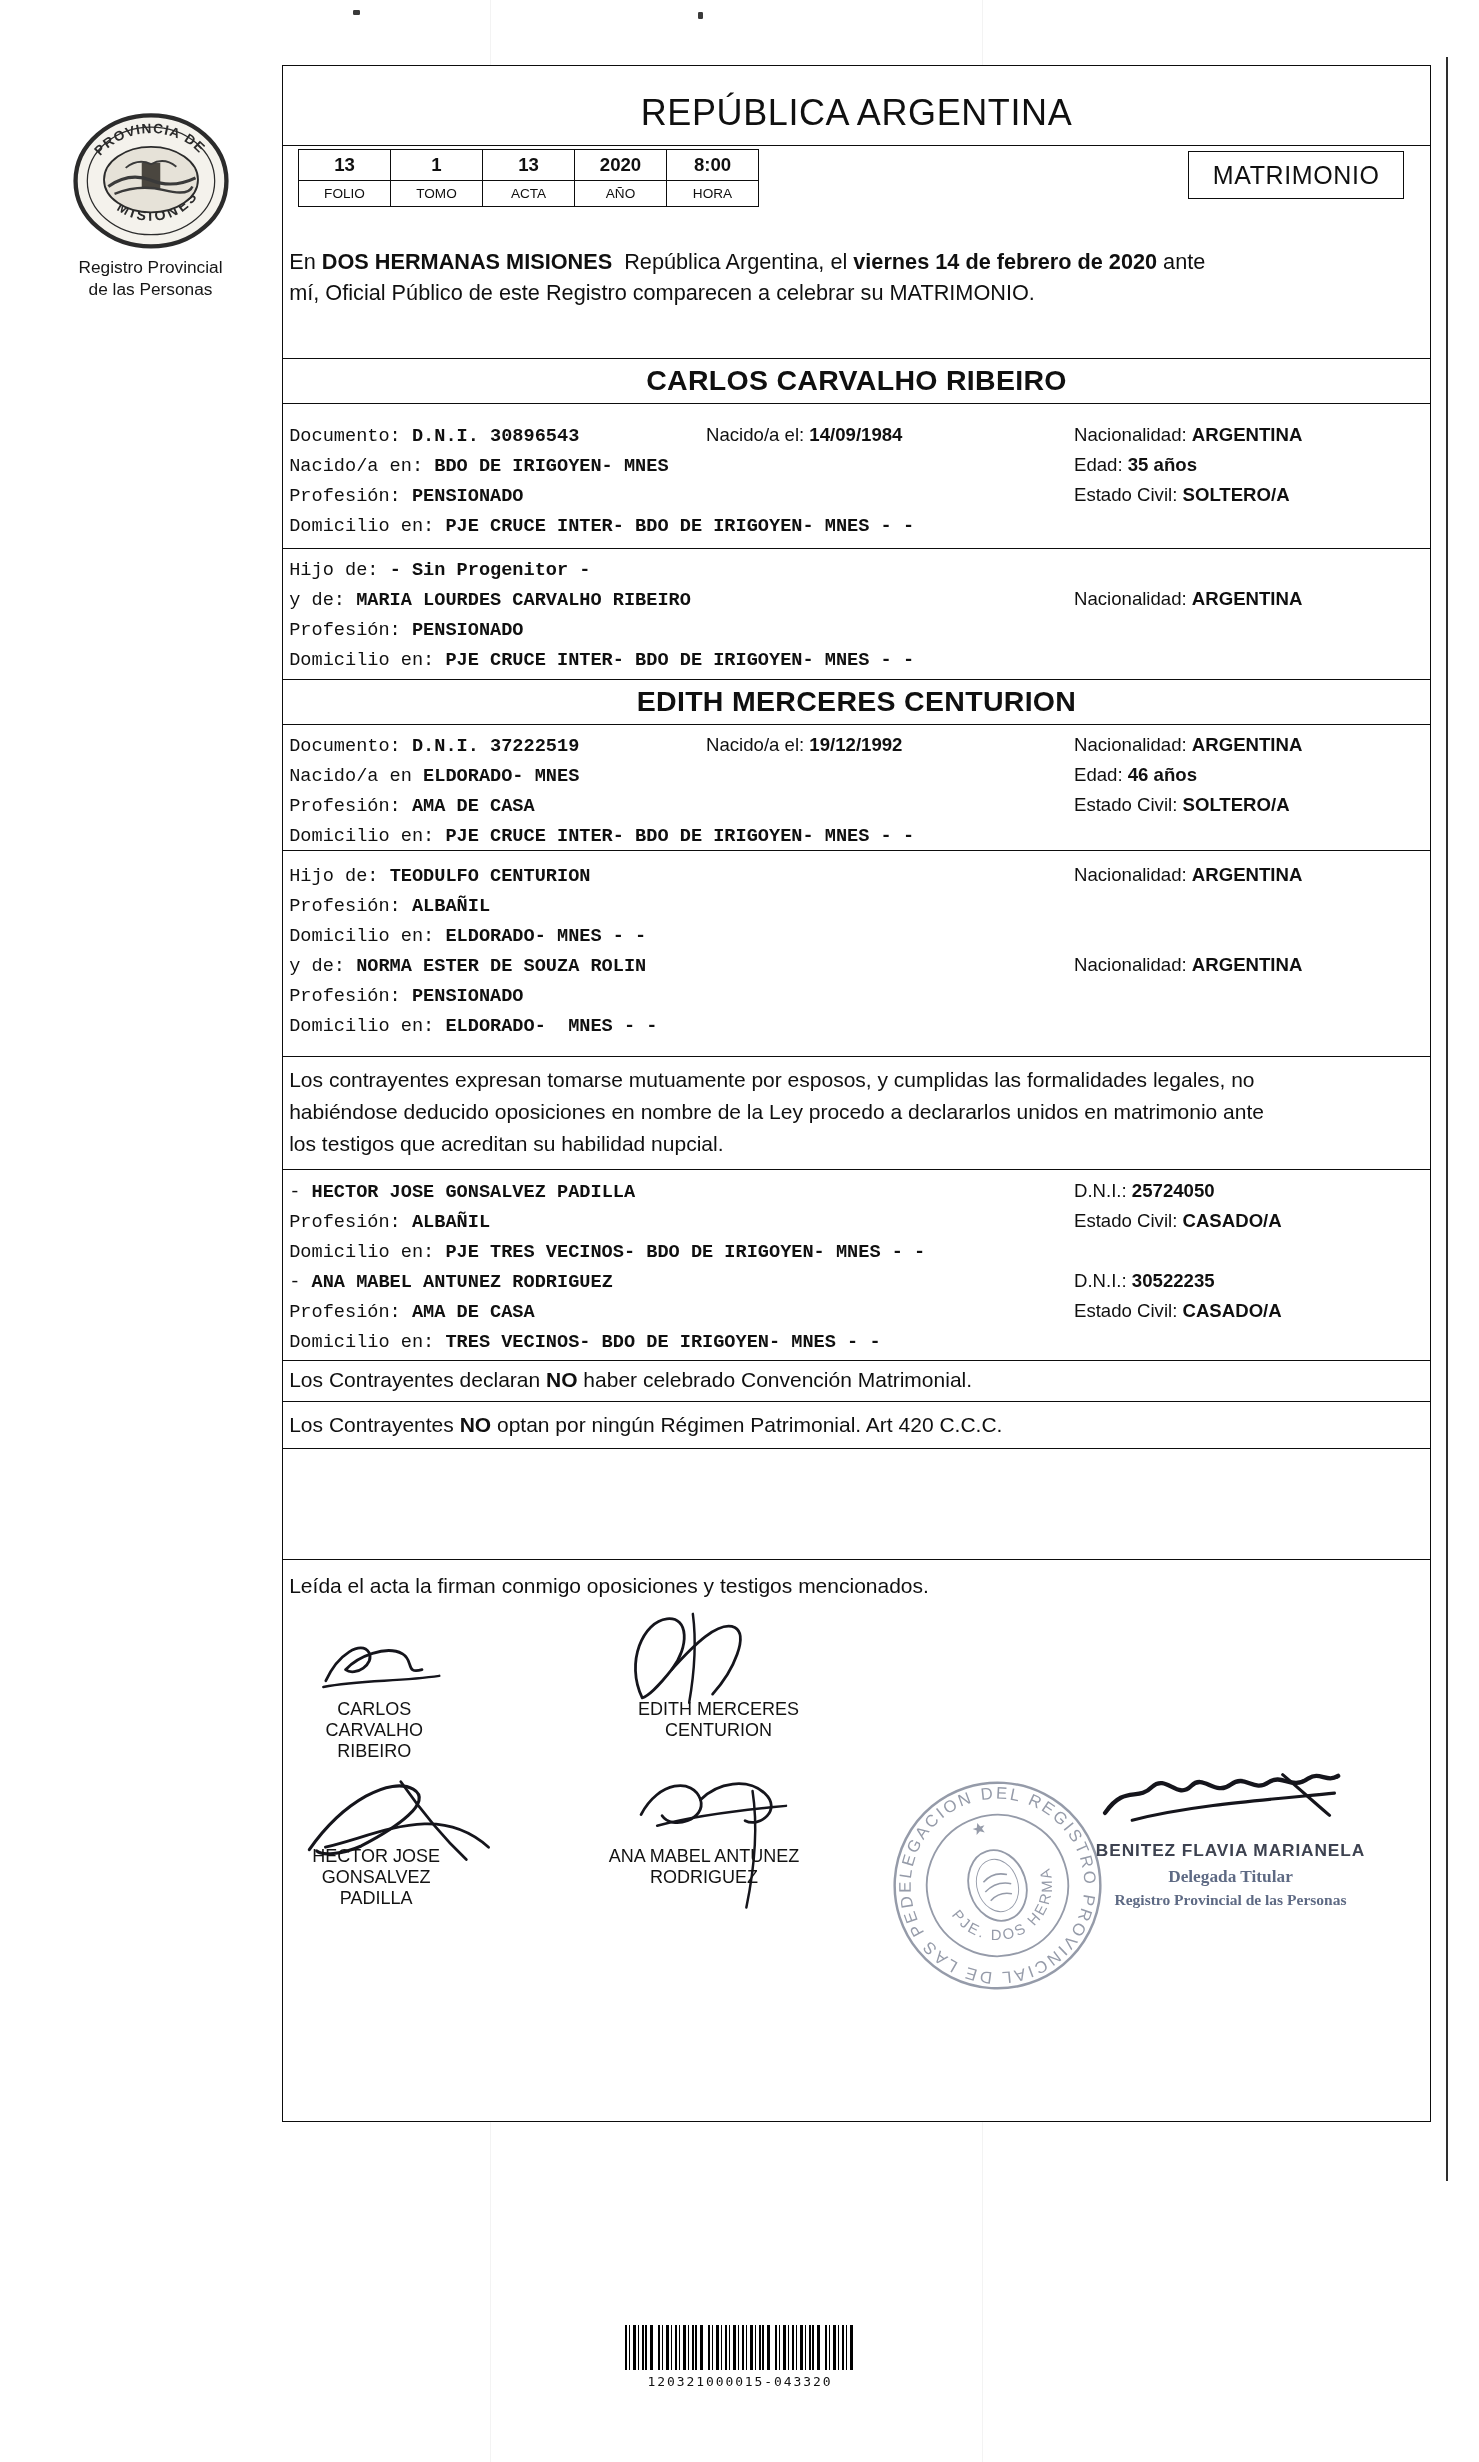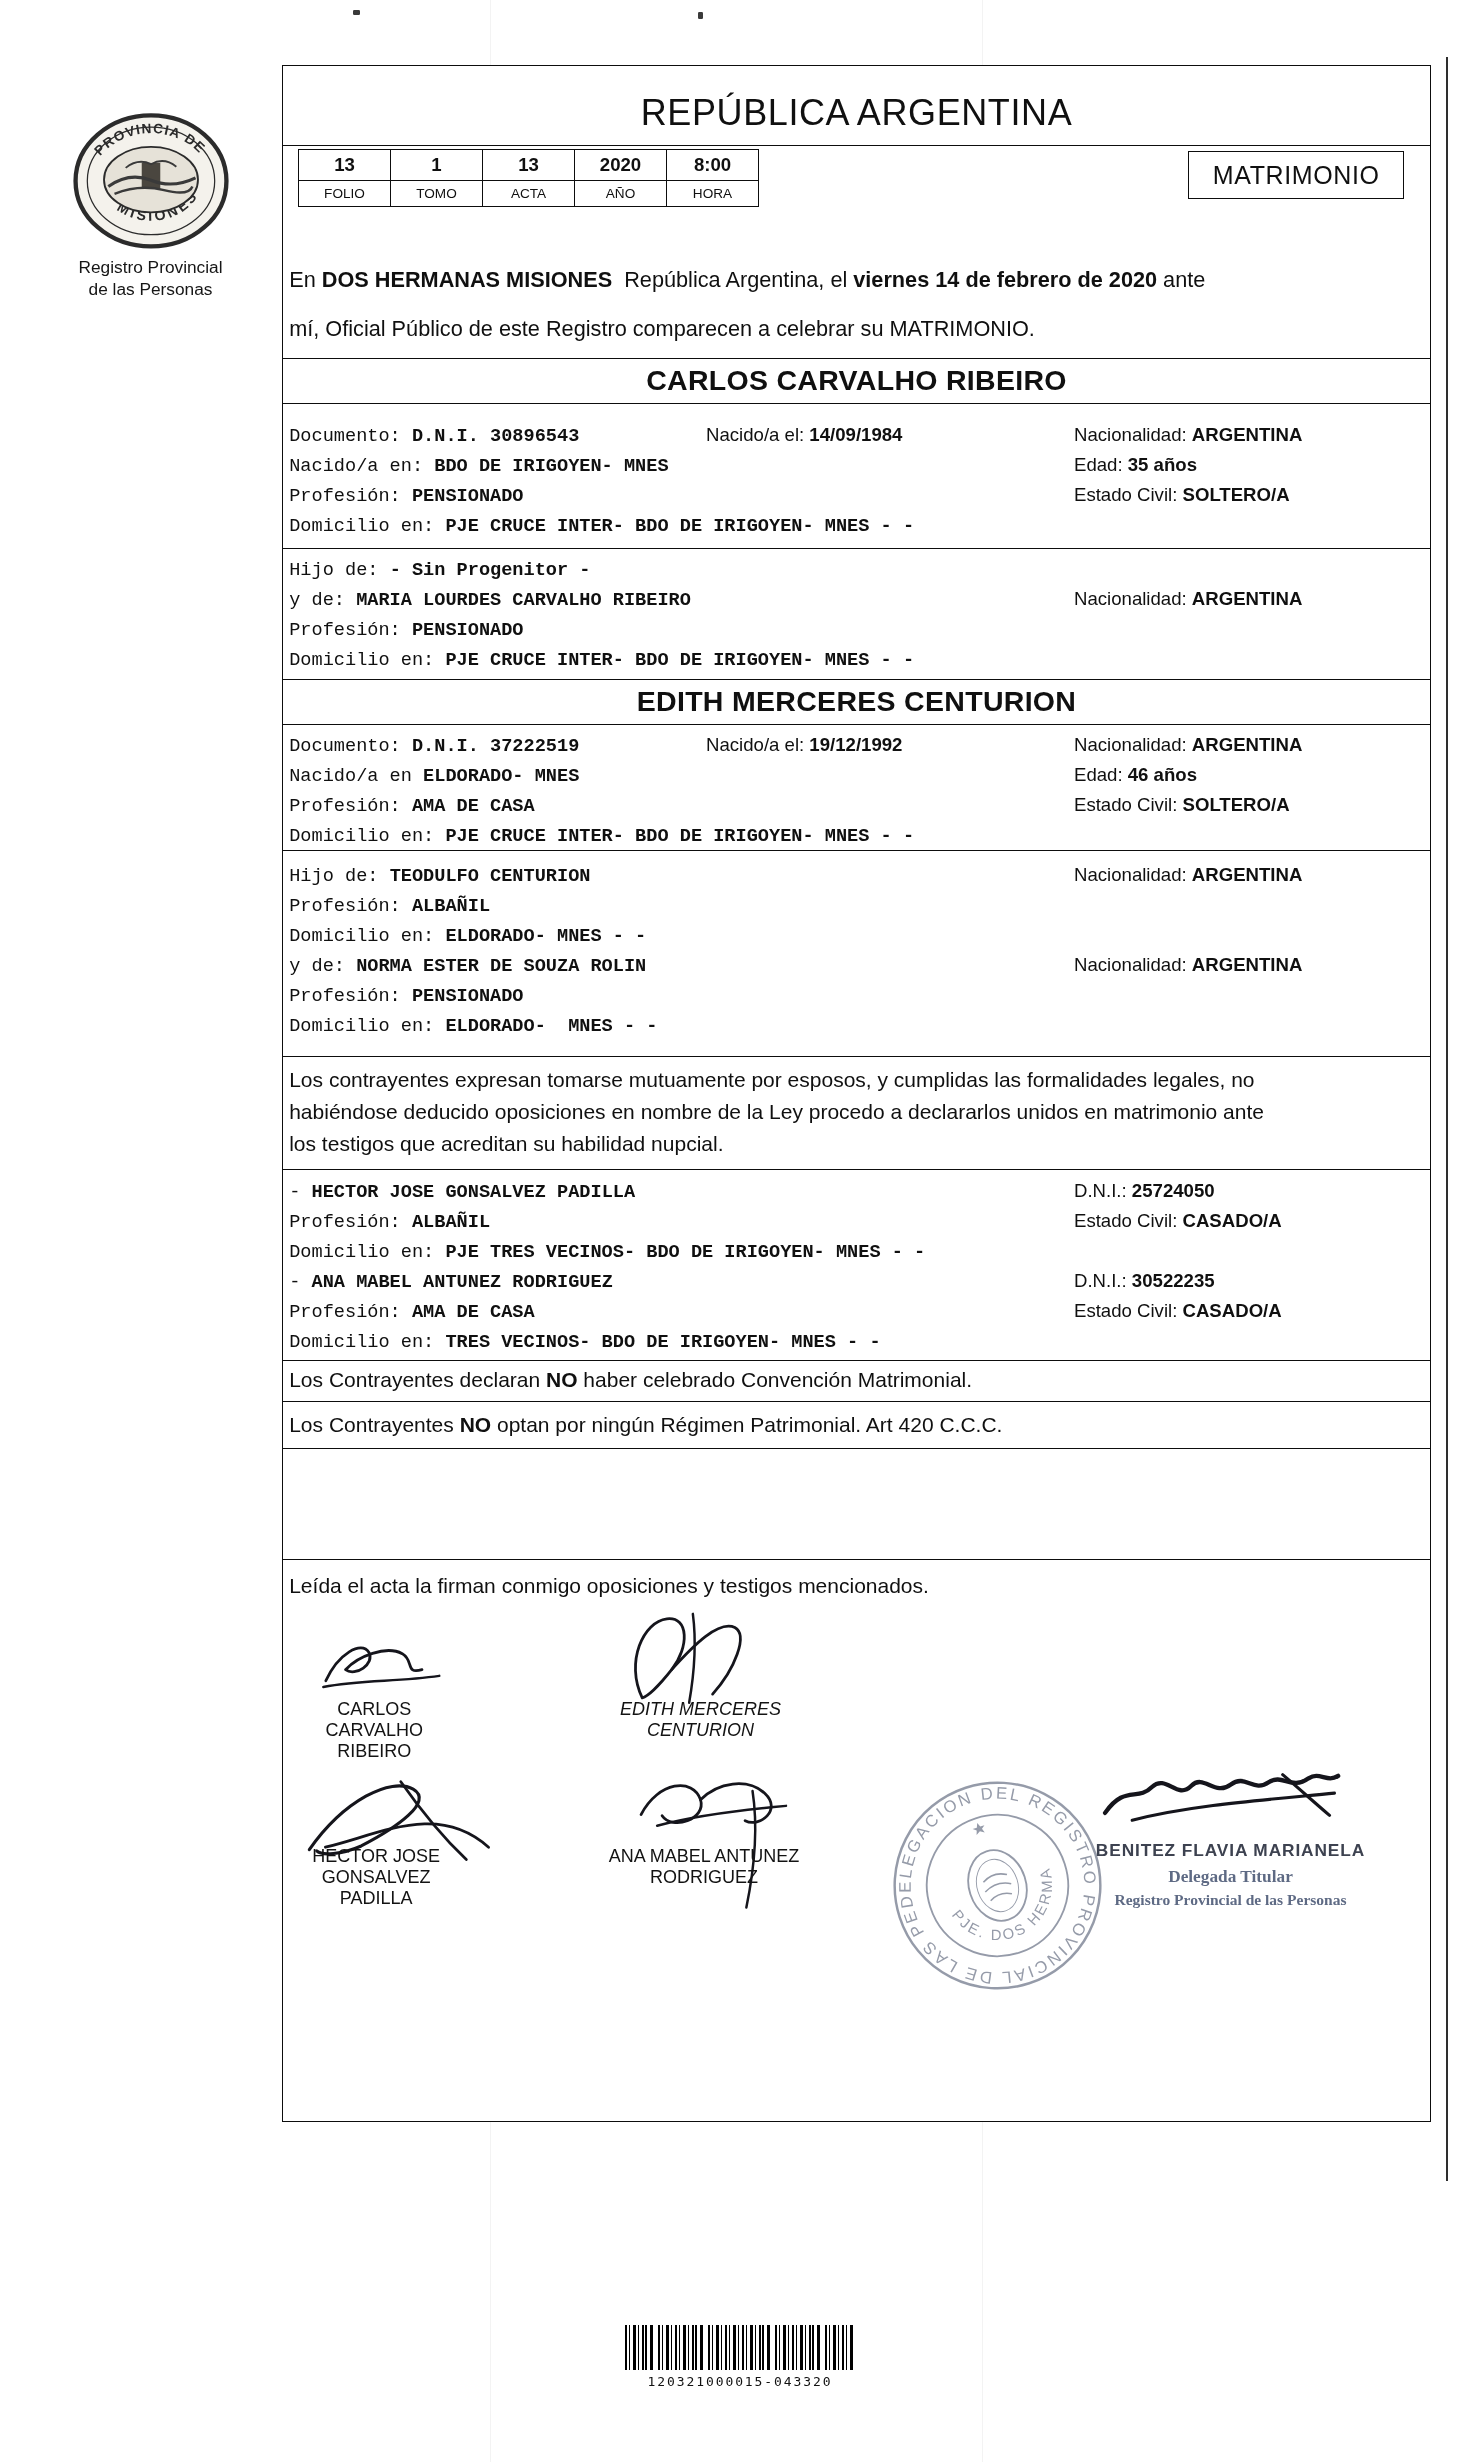--- a/index.html
+++ b/index.html
@@ -26,21 +26,21 @@
   .title-row{height:80px;text-align:center;font-size:36px;letter-spacing:0.6px;padding-top:26px;}
   .meta-row{height:90px;position:relative;}
   .folio-table{position:absolute;left:15px;top:2.5px;border-collapse:collapse;}
   .folio-table td{border:1.2px solid #0d0d0d;width:92px;text-align:center;box-sizing:border-box;}
   .folio-vals td{height:31px;font-size:18.6px;font-weight:700;}
   .folio-labs td{height:26px;font-size:13.6px;}
   .act-box{position:absolute;right:26px;top:5px;border:1.9px solid #0d0d0d;font-size:25px;
            letter-spacing:0.6px;padding:8.7px 23.5px;}
 
   .intro{height:123px;padding:10px 0 0 6.2px;font-size:21.7px;}
-  .iline{height:31px;line-height:31px;white-space:pre;margin-top:18px;}
+  .iline{height:31px;line-height:31px;white-space:pre;}
 
   .sec-head{height:45px;text-align:center;font-weight:700;font-size:28.5px;line-height:42px;letter-spacing:0.3px;}
 
   .row{position:relative;height:30px;line-height:30px;font-size:18.6px;white-space:pre;}
   .row .c0{padding-left:6.2px;font-family:Liberation Mono, monospace;}
   .row .c1{position:absolute;left:423px;top:0;}
   .row .c2{position:absolute;left:791px;top:0;}
   .bd{font-weight:700;}
 
   .rows-a{height:145px;padding-top:16px;}
@@ -59,21 +59,21 @@
   .clause2 .cline{line-height:45px;}
 
   .empty-box{height:111px;}
   .closing{height:52px;line-height:52px;padding-left:6.2px;font-size:21px;}
 
   .sig-area{flex:1 1 auto;position:relative;}
   .sig{position:absolute;}
   .sig path{fill:none;stroke:#15151c;stroke-linecap:round;stroke-linejoin:round;}
   .sig-name{position:absolute;text-align:center;font-size:18px;line-height:21px;color:#131313;}
   .n1{left:9.3px;top:87px;width:164px;}
-  .n2{left:334px;top:87px;width:167px;font-style:italic;}
+  .n2{left:352px;top:87px;width:167px;}
   .n3{left:3.1px;top:234px;width:180px;}
   .n4{left:325px;top:234px;width:192px;}
   .sg1{left:34px;top:17.3px;}
   .sg2{left:337px;top:-2.5px;}
   .sg3{left:9.3px;top:156px;}
   .sg4{left:337px;top:154px;}
   .sg5{left:814px;top:154px;}
   .stamp-svg{position:absolute;left:603px;top:162px;opacity:.92;}
   .official{position:absolute;left:802px;top:228px;width:291px;text-align:center;}
   .oname{font-size:17.3px;font-weight:700;letter-spacing:0.9px;color:#3d4250;}

